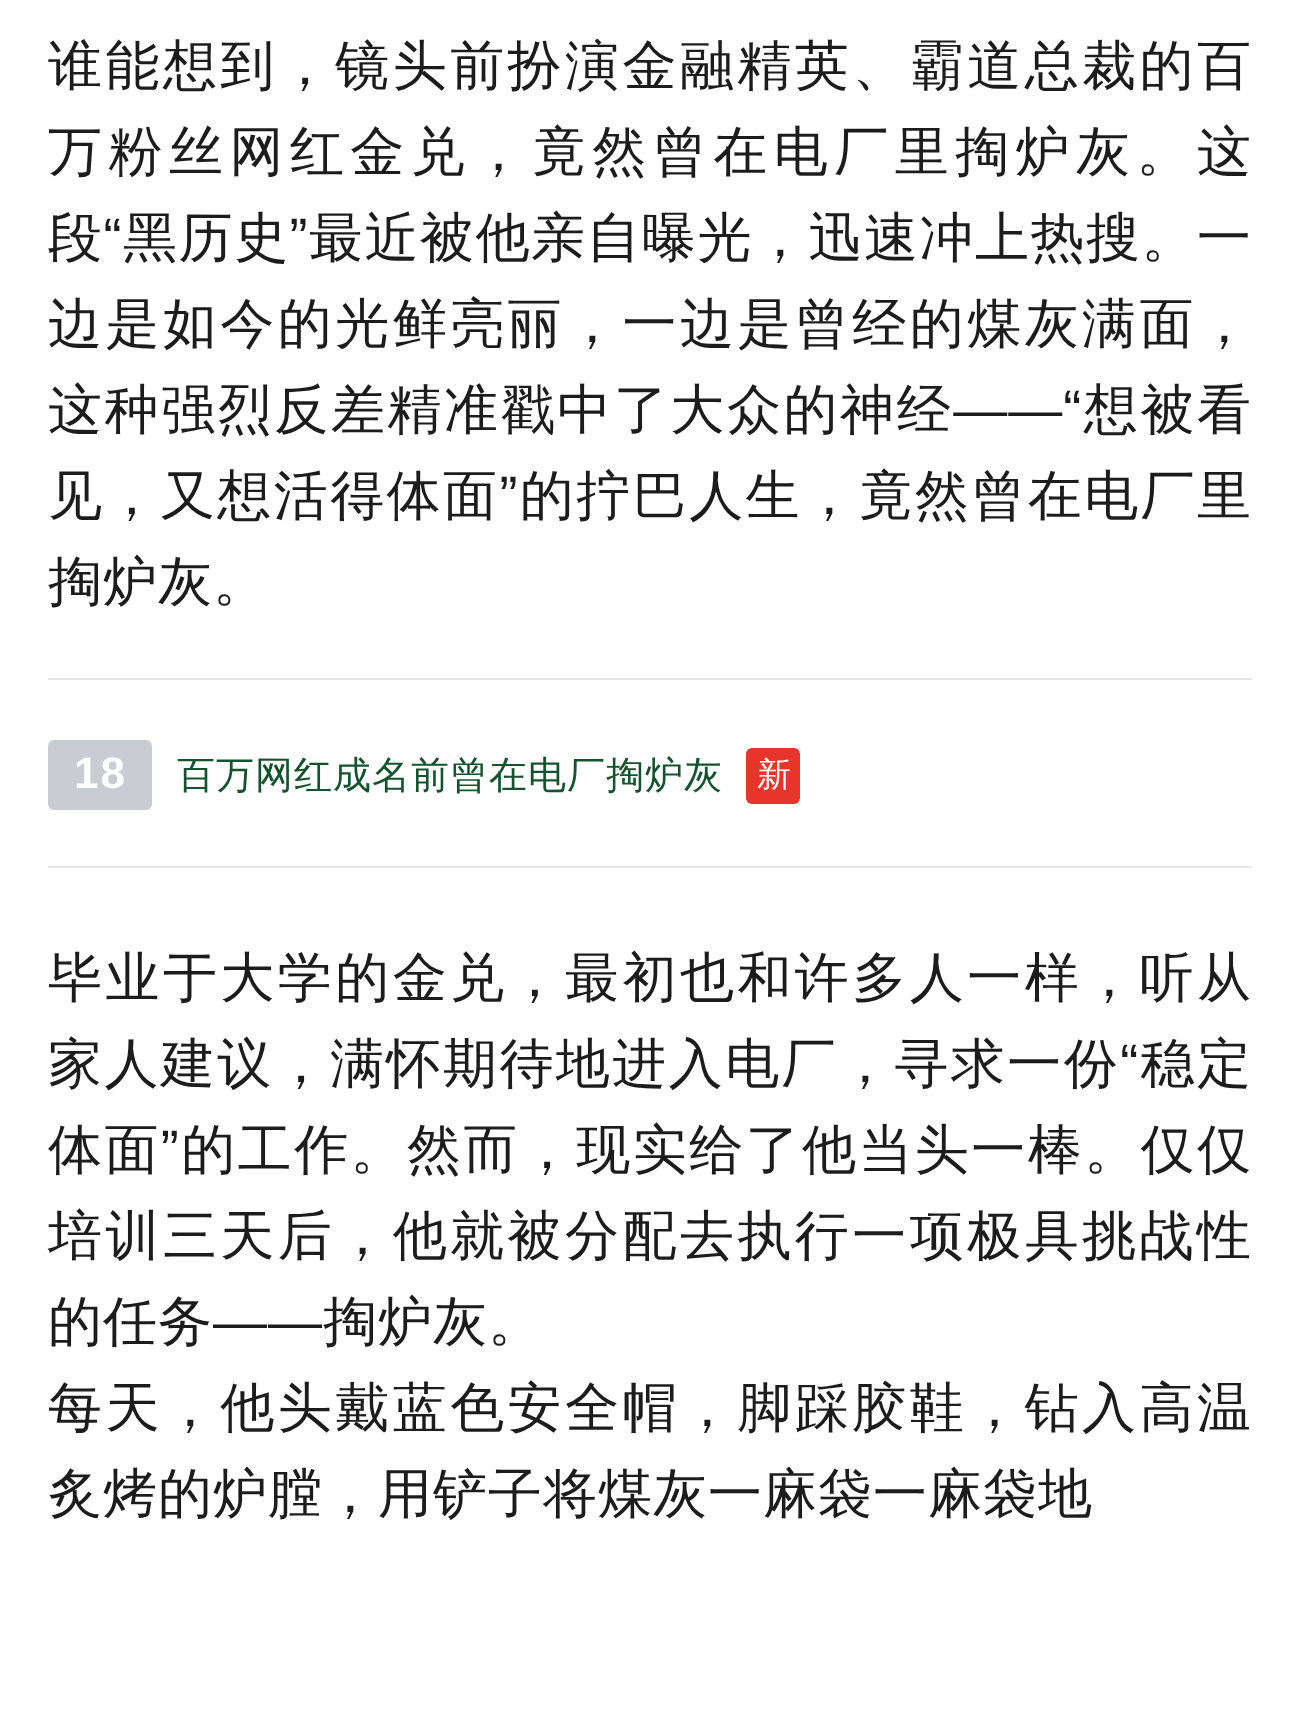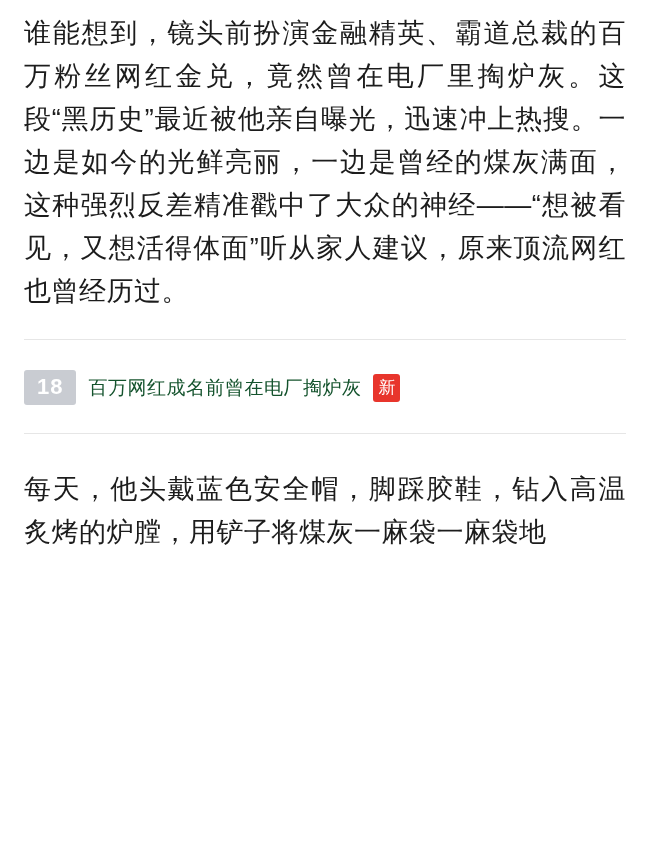--- a/index.html
+++ b/index.html
@@ -81,29 +81,30 @@
     padding-top: 34px;
   }
   .para + .para {
   }
 </style>
 </head>
 <body>
 
 <div class="article">
 
-  <p class="para first">谁能想到，镜头前扮演金融精英、霸道总裁的百万粉丝网红金兑，竟然曾在电厂里掏炉灰。这段“黑历史”最近被他亲自曝光，迅速冲上热搜。一边是如今的光鲜亮丽，一边是曾经的煤灰满面，这种强烈反差精准戳中了大众的神经——“想被看见，又想活得体面”听从家人建议，原来顶流网红也曾经历过。</p>
+  <p class="para first">谁能想到，镜头前扮演金融精英、霸道总裁的百万粉丝网红金兑，竟然曾在电厂里掏炉灰。这段“黑历史”最近被他亲自曝光，迅速冲上热搜。一边是如今的光鲜亮丽，一边是曾经的煤灰满面，这种强烈反差精准戳中了大众的神经——“想被看见，又想活得体面”的拧巴人生，竟然曾在电厂里掏炉灰。</p>
 
   <div class="divider"></div>
 
   <div class="section-heading">
     <span class="rank-badge">18</span>
     <span class="section-title">百万网红成名前曾在电厂掏炉灰</span>
     <span class="new-badge">新</span>
   </div>
 
   <div class="divider-bottom"></div>
 
   <div class="body-block">
+    <p class="para">毕业于大学的金兑，最初也和许多人一样，听从家人建议，满怀期待地进入电厂，寻求一份“稳定体面”的工作。然而，现实给了他当头一棒。仅仅培训三天后，他就被分配去执行一项极具挑战性的任务——掏炉灰。</p>
     <p class="para">每天，他头戴蓝色安全帽，脚踩胶鞋，钻入高温炙烤的炉膛，用铲子将煤灰一麻袋一麻袋地</p>
   </div>
 
 </div>
 
 </body></html>

